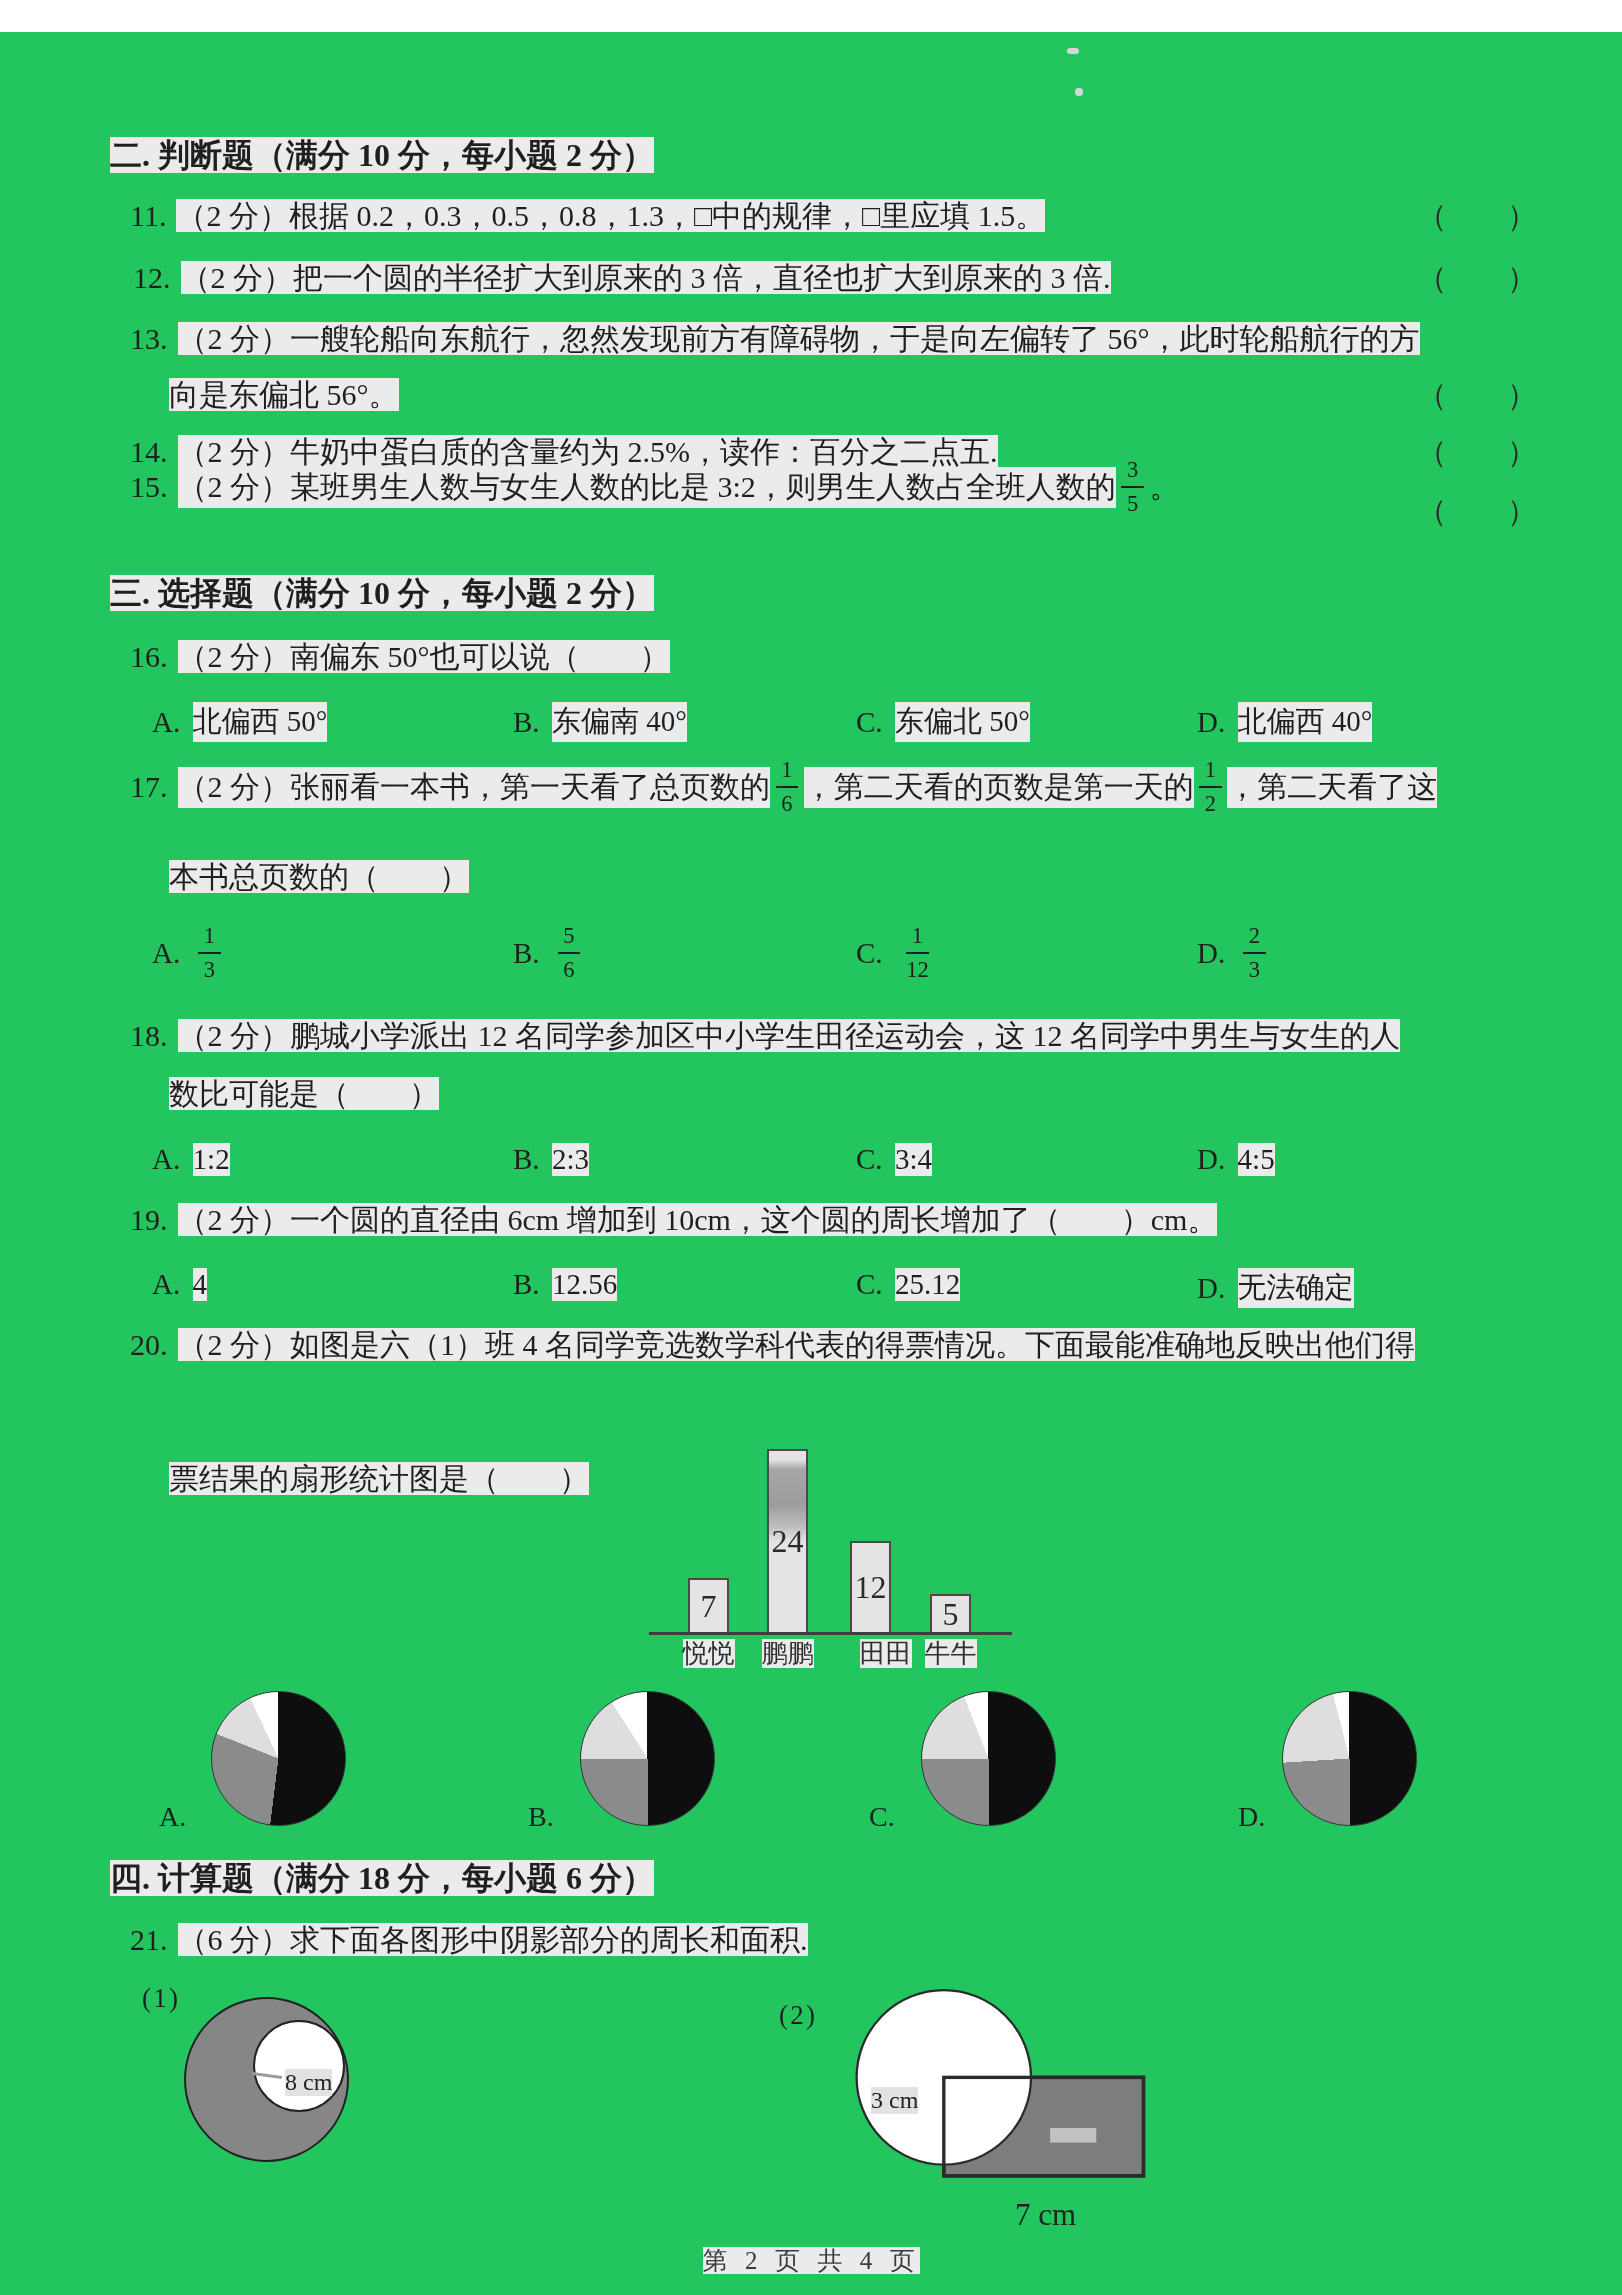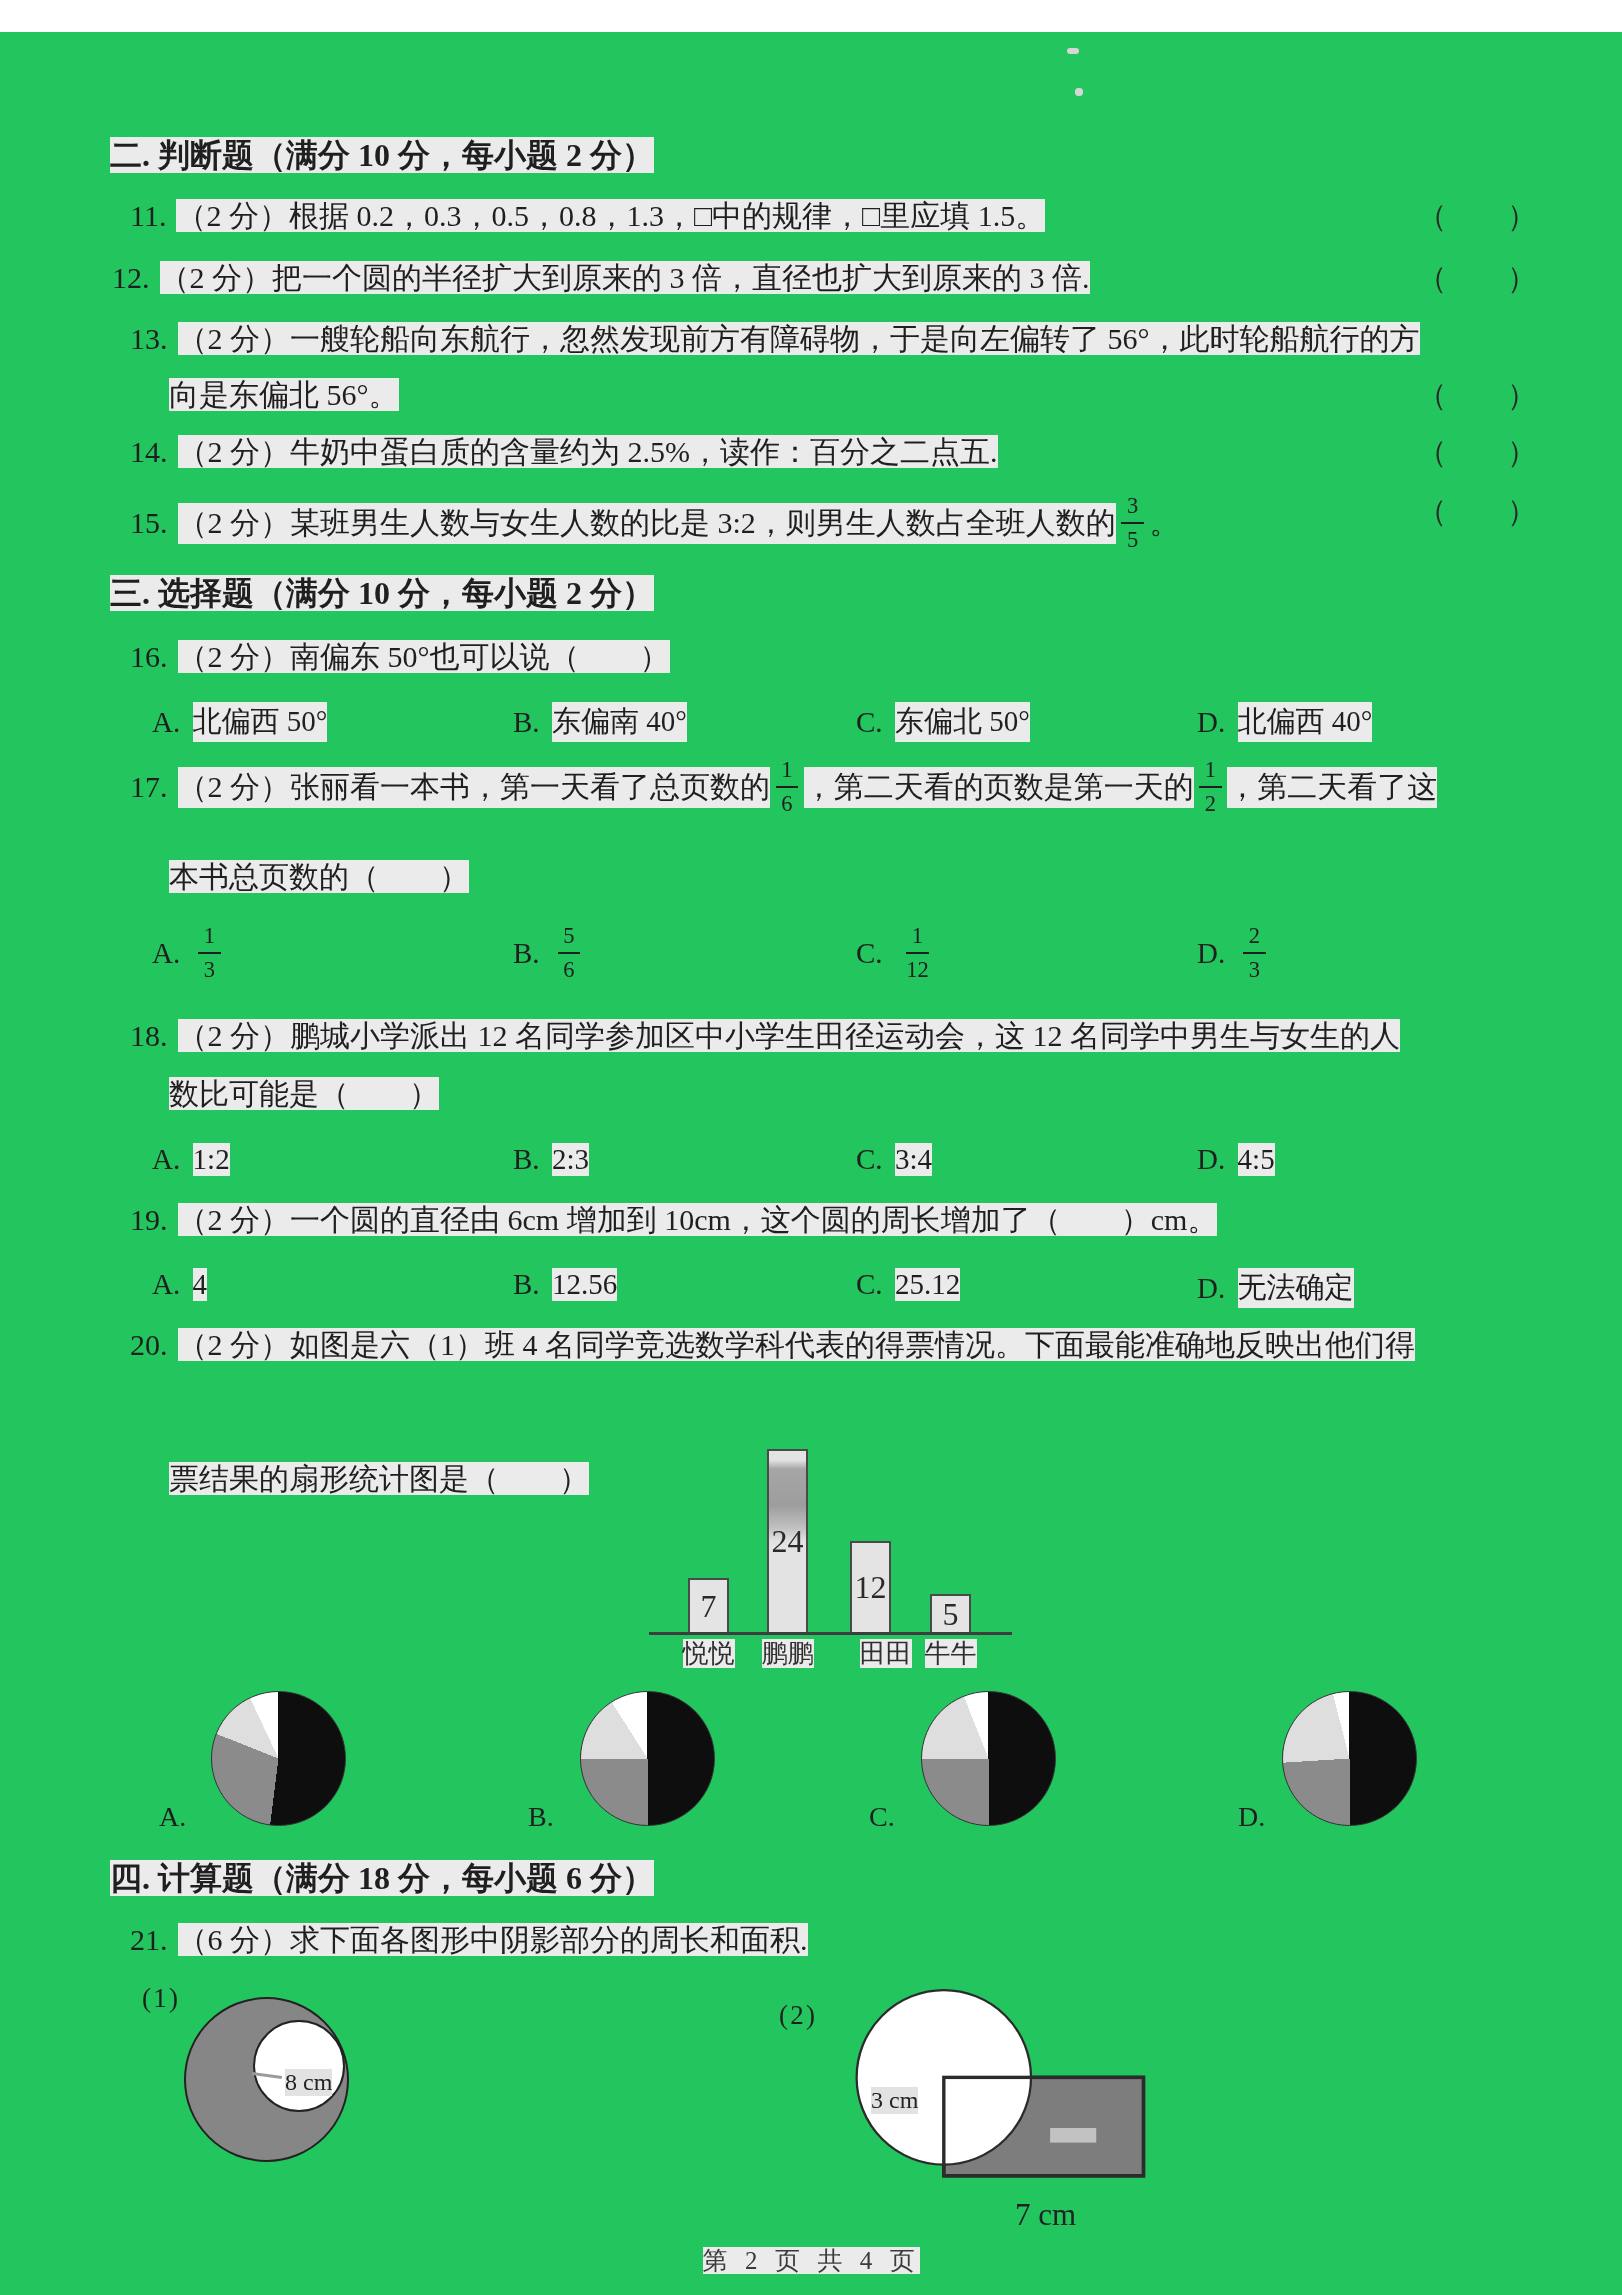--- a/index.html
+++ b/index.html
@@ -43,31 +43,31 @@
 <div class="page">
 
   <div class="artifact" style="left:1067px;top:16px;width:12.4px;height:5.6px;"></div>
   <div class="artifact" style="left:1075px;top:56px;width:8px;height:8px;"></div>
 
   <div class="line sect" style="left:110px;top:104px;"><span class="hl">二. 判断题（满分 10 分，每小题 2 分）</span></div>
 
   <div class="line" style="left:130px;top:166px;"><span class="qno">11.</span><span class="hl">（2 分）根据 0.2，0.3，0.5，0.8，1.3，□中的规律，□里应填 1.5。</span></div>
   <div class="line bracket" style="left:1417px;top:166px;">（　　）</div>
 
-  <div class="line" style="left:112px;top:228px;"><span class="qno">12.</span><span class="hl">（2 分）把一个圆的半径扩大到原来的 3 倍，直径也扩大到原来的 3 倍.</span></div>
+  <div class="line" style="left:133px;top:228px;"><span class="qno">12.</span><span class="hl">（2 分）把一个圆的半径扩大到原来的 3 倍，直径也扩大到原来的 3 倍.</span></div>
   <div class="line bracket" style="left:1417px;top:228px;">（　　）</div>
 
   <div class="line" style="left:130px;top:289px;"><span class="qno">13.</span><span class="hl">（2 分）一艘轮船向东航行，忽然发现前方有障碍物，于是向左偏转了 56°，此时轮船航行的方</span></div>
   <div class="line" style="left:169px;top:345px;"><span class="hl">向是东偏北 56°。</span></div>
   <div class="line bracket" style="left:1417px;top:345px;">（　　）</div>
 
   <div class="line" style="left:130px;top:402px;"><span class="qno">14.</span><span class="hl">（2 分）牛奶中蛋白质的含量约为 2.5%，读作：百分之二点五.</span></div>
   <div class="line bracket" style="left:1417px;top:402px;">（　　）</div>
 
-  <div class="fline" style="left:130px;top:460px;height:62px;text-align:center;">
+  <div class="fline" style="left:130px;top:424px;height:62px;text-align:center;">
     <span class="qno">15.</span>
     <span class="hl">（2 分）某班男生人数与女生人数的比是 3:2，则男生人数占全班人数的</span>
     <span class="frac">
         <span class="fn">3</span>
         <span class="fd">5</span>
       </span>
     <span>。</span>
   </div>
   <div class="line bracket" style="left:1417px;top:461px;">（　　）</div>
 

